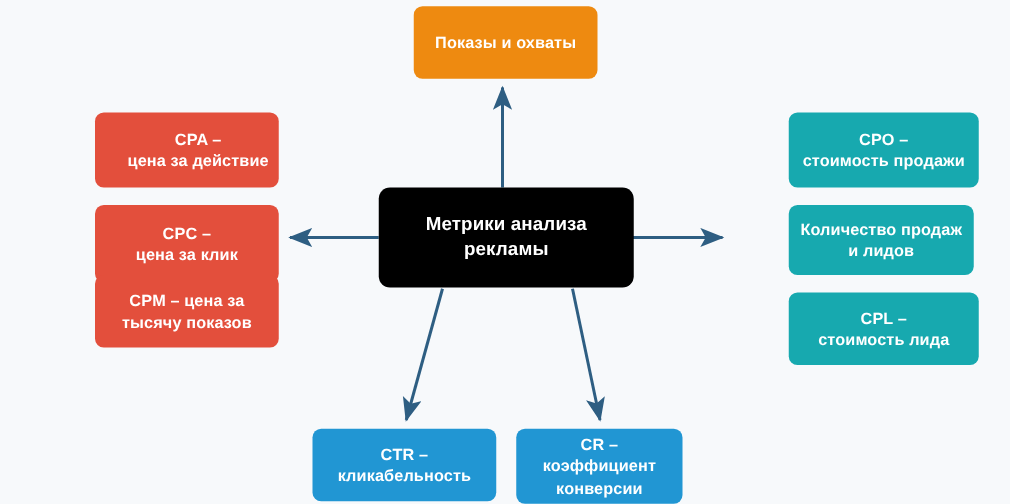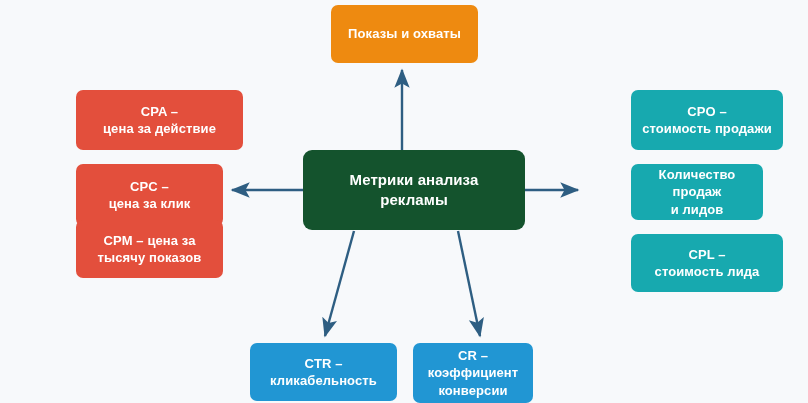--- a/index.html
+++ b/index.html
@@ -44,64 +44,64 @@
     letter-spacing: 0.1px;
     z-index: 2;
   }
   .node-label {
     display: block;
     white-space: pre-line;
   }
 
   
   .node.center {
-    background: #14532d;
+    background: #000000;
     border-radius: 9px;
     font-size: 15px;
     line-height: 1.35;
     left: 303px;
     top: 150px;
-    width: 222px;
+    width: 204px;
     height: 80px;
   }
 
   
   .node.orange {
     background: #ee8a10;
   }
   #node-impressions {
     left: 331px;
     top: 5px;
     width: 147px;
     height: 58px;
   }
 
   
   .node.red {
     background: #e34f3c;
   }
-  #node-cpa  { left: 76px; top: 90px;  width: 167px; height: 60px; }
+  #node-cpa  { left: 76px; top: 90px;  width: 147px; height: 60px; justify-content: flex-end; }
   #node-cpc  { left: 76px; top: 164px; width: 147px; height: 62px; }
   #node-cpm  { left: 76px; top: 220px; width: 147px; height: 58px; }
 
   
   .node.teal {
     background: #17a9af;
     margin-left: 46px;
   }
   #node-cpo   { left: 585px; top: 90px;  width: 152px; height: 60px; }
-  #node-sales { left: 585px; top: 164px; width: 132px; height: 56px; }
+  #node-sales { left: 585px; top: 164px; width: 148px; height: 56px; }
   #node-cpl   { left: 585px; top: 234px; width: 152px; height: 58px; }
 
   
   .node.blue {
     background: #2196d3;
   }
   #node-ctr { left: 250px; top: 343px; width: 147px; height: 58px; }
-  #node-cr  { left: 413px; top: 343px; width: 120px; height: 60px; }
+  #node-cr  { left: 413px; top: 343px; width: 133px; height: 60px; }
 </style>
 </head>
 <body>
 
 <div id="diagram">
 
   <svg id="arrow-layer" viewBox="0 0 808 403" width="808" height="403" xmlns="http://www.w3.org/2000/svg">
     <defs>
       <marker id="head" markerWidth="9" markerHeight="9" refX="7.4" refY="3.2" orient="auto" markerUnits="strokeWidth">
         <path d="M0,0 L8,3.2 L0,6.4 L1.8,3.2 Z" fill="#2e5e82"></path>

